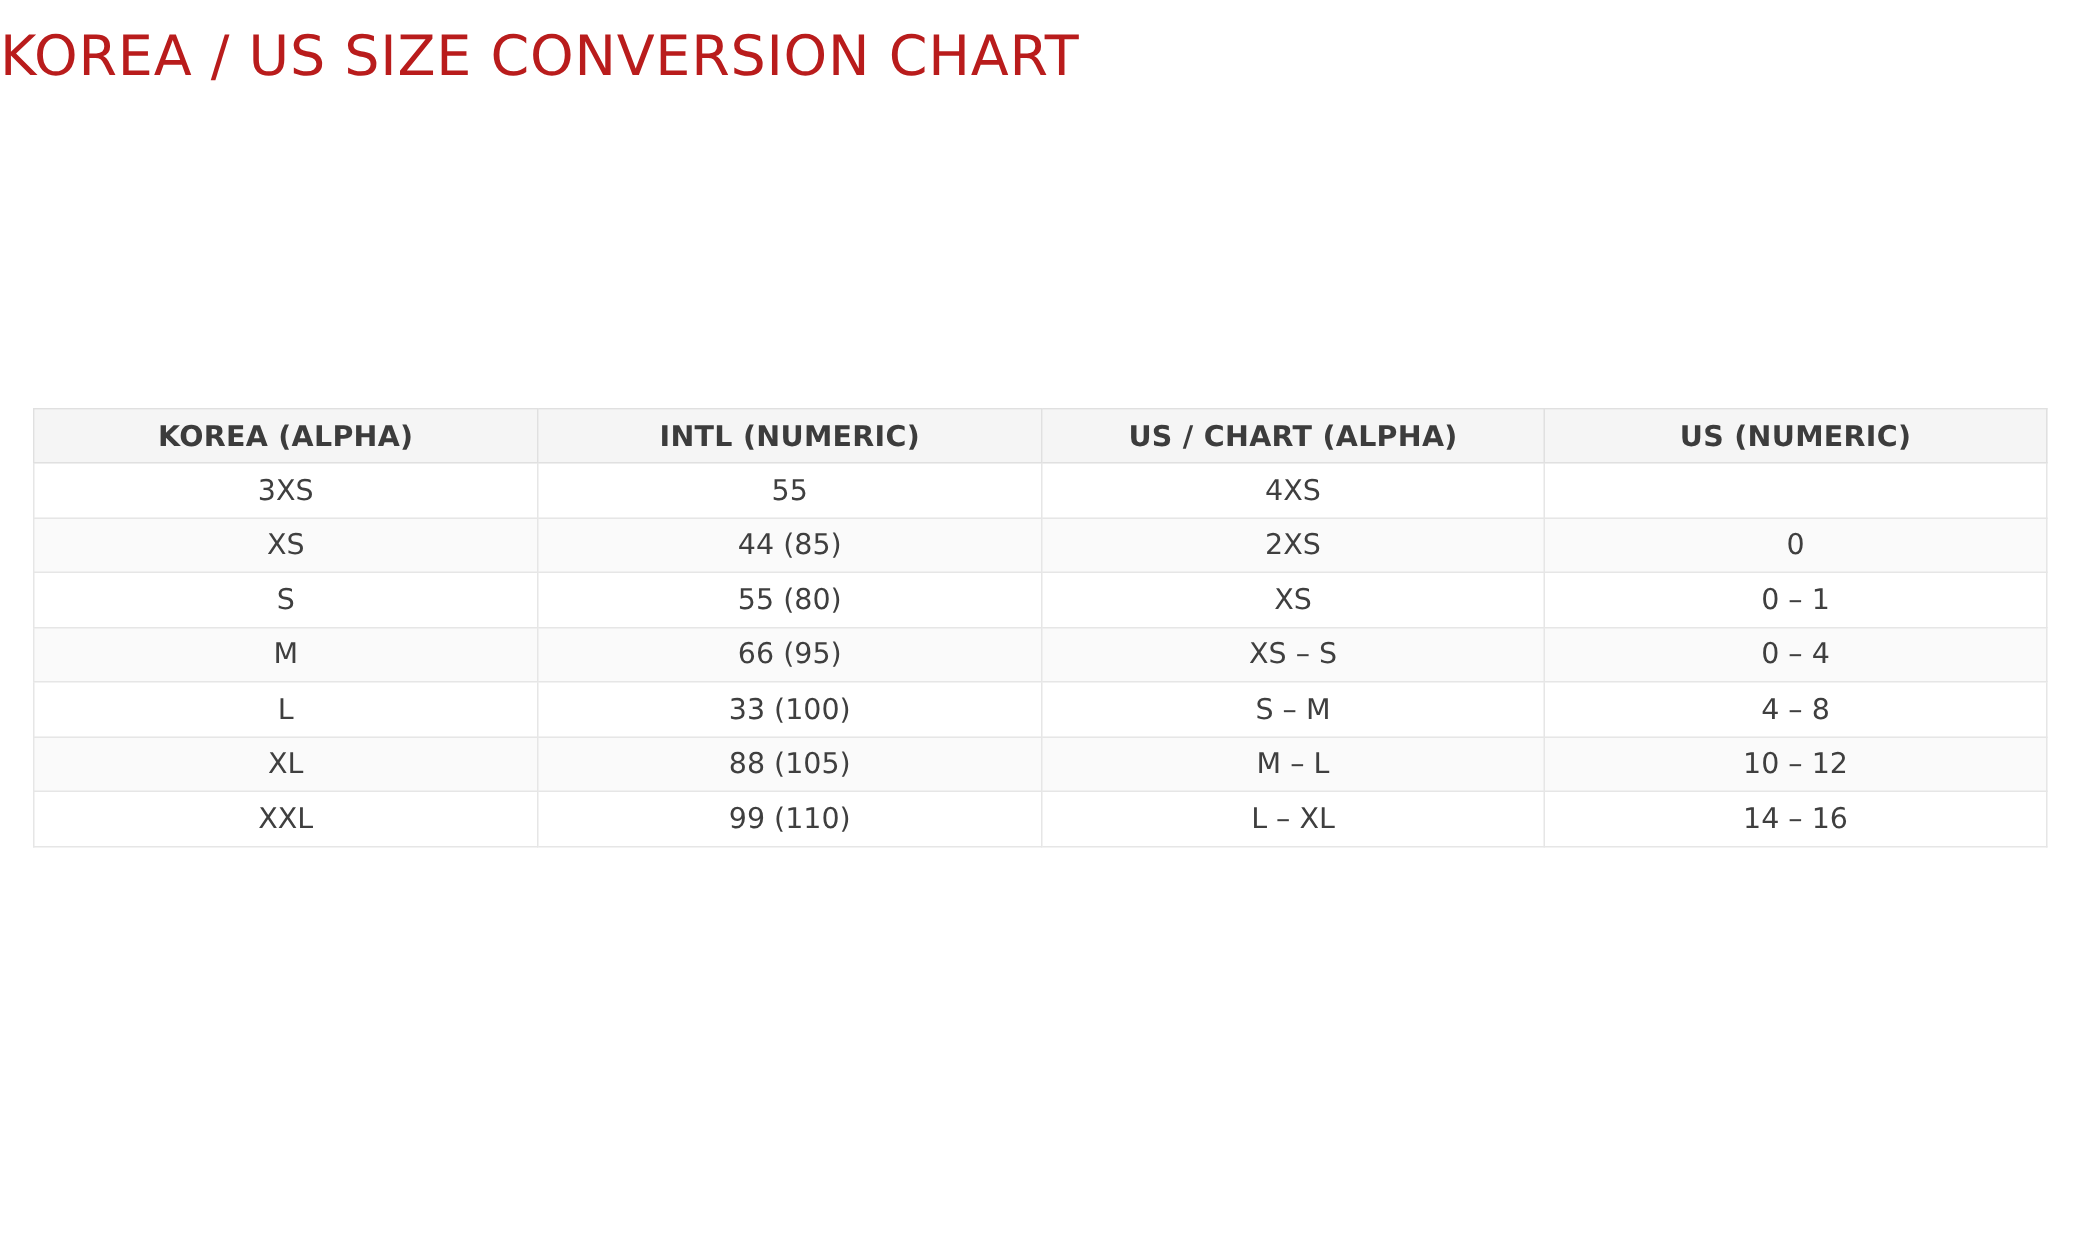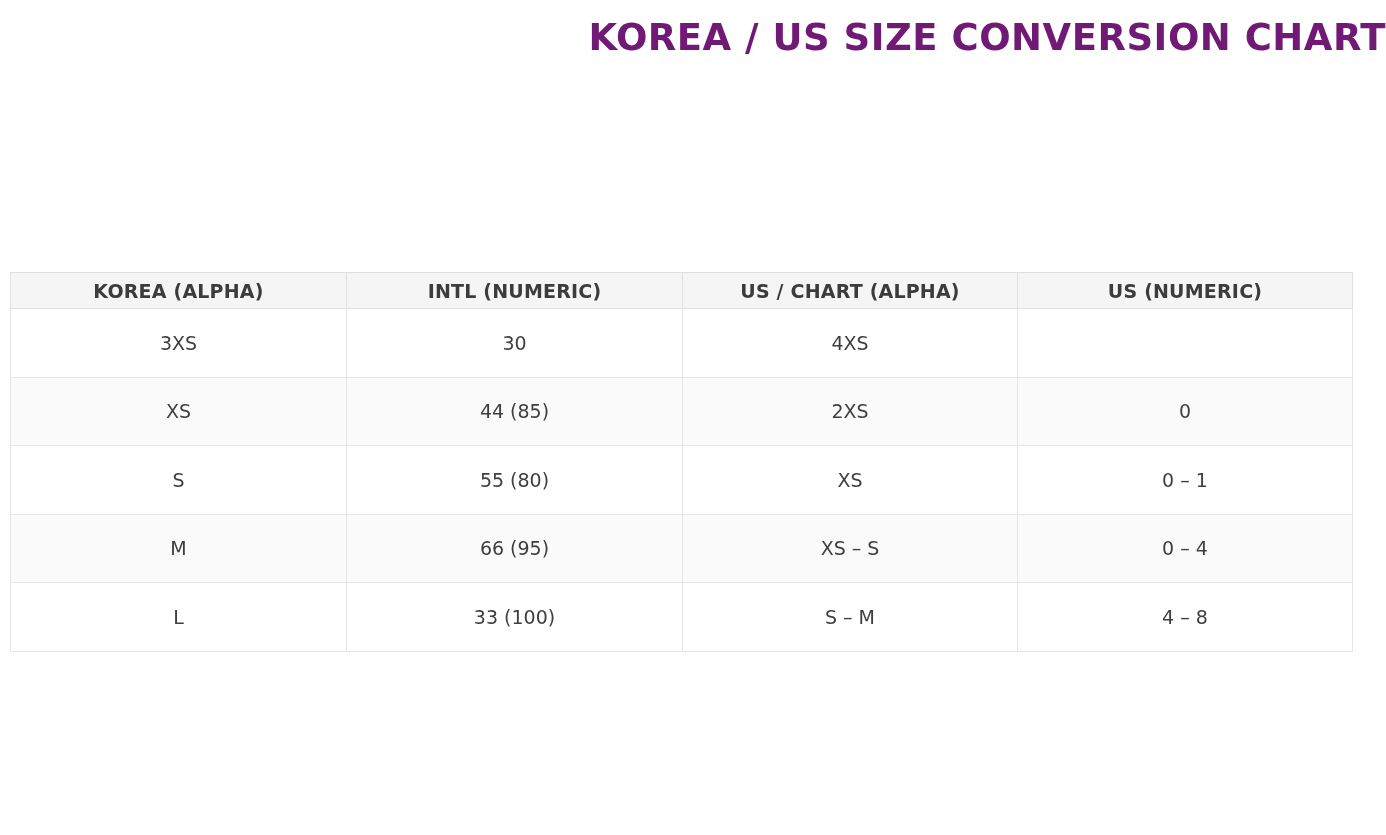--- a/index.html
+++ b/index.html
@@ -13,30 +13,30 @@
     font-family: "DejaVu Sans", sans-serif;
     color: #3a3a3a;
     position: relative;
     overflow: hidden;
   }
   .page-title {
     position: absolute;
     top: 16px;
     left: 0;
     width: 1386px;
-    text-align: right;
+    text-align: left;
     font-size: 37px;
-    font-weight: bold;
+    font-weight: normal;
     letter-spacing: 0.5px;
-    color: #701a75;
+    color: #b91c1c;
   }
   .table-wrap {
     position: absolute;
     top: 272px;
-    left: 10px;
+    left: 22px;
     width: 1342px;
   }
   table.size-table {
     border-collapse: collapse;
     width: 1342px;
     table-layout: fixed;
   }
   table.size-table col.c1 { width: 336px; }
   table.size-table col.c2 { width: 336px; }
   table.size-table col.c3 { width: 335px; }
@@ -49,21 +49,21 @@
     text-align: center;
     height: 35px;
     padding: 0;
     border: 1px solid #e0e0e0;
     letter-spacing: 0.2px;
   }
   table.size-table td {
     font-size: 19px;
     text-align: center;
     height: 35.5px;
-    padding: 16px;
+    padding: 0;
     border: 1px solid #e6e6e6;
     color: #3f3f3f;
     background: #ffffff;
   }
   table.size-table tbody tr:nth-child(even) td {
     background: #fafafa;
   }
 </style>
 </head>
 <body>
@@ -82,21 +82,21 @@
       <tr>
         <th>KOREA (ALPHA)</th>
         <th>INTL (NUMERIC)</th>
         <th>US / CHART (ALPHA)</th>
         <th>US (NUMERIC)</th>
       </tr>
     </thead>
     <tbody>
       <tr>
         <td>3XS</td>
-        <td>30</td>
+        <td>55</td>
         <td>4XS</td>
         <td></td>
       </tr>
       <tr>
         <td>XS</td>
         <td>44 (85)</td>
         <td>2XS</td>
         <td>0</td>
       </tr>
       <tr>
@@ -110,15 +110,27 @@
         <td>66 (95)</td>
         <td>XS – S</td>
         <td>0 – 4</td>
       </tr>
       <tr>
         <td>L</td>
         <td>33 (100)</td>
         <td>S – M</td>
         <td>4 – 8</td>
       </tr>
+      <tr>
+        <td>XL</td>
+        <td>88 (105)</td>
+        <td>M – L</td>
+        <td>10 – 12</td>
+      </tr>
+      <tr>
+        <td>XXL</td>
+        <td>99 (110)</td>
+        <td>L – XL</td>
+        <td>14 – 16</td>
+      </tr>
     </tbody>
   </table>
 </div>
 
 </body></html>

